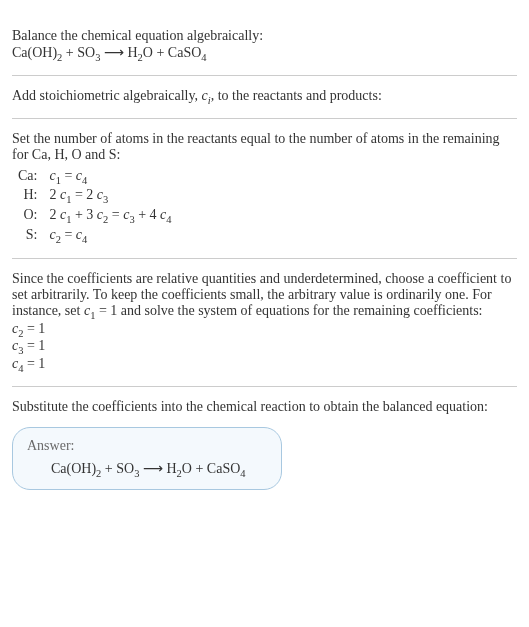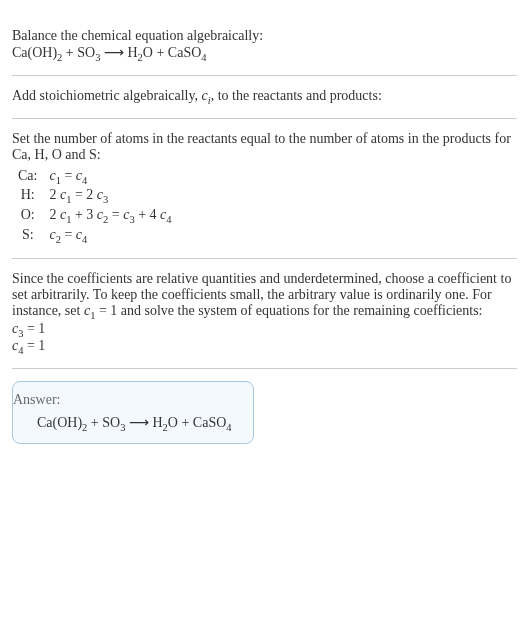--- a/index.html
+++ b/index.html
@@ -32,27 +32,27 @@
     }
     .eq-table {
       border-collapse: collapse;
       margin-top: 4px;
     }
     .eq-table td {
       padding: 1px 6px;
       vertical-align: baseline;
     }
     .eq-table td:first-child {
-      text-align: center;
+      text-align: right;
     }
     .answer-box {
       border: 1px solid #a8c8e0;
       background: #f4f9fd;
-      border-radius: 8px;
-      padding: 10px 0;
+      border-radius: 18px;
+      padding: 10px 14px;
       display: inline-block;
       min-width: 240px;
     }
     .answer-label {
       color: #6a6a6a;
       font-size: 14px;
       margin-bottom: 6px;
     }
     .answer-eq {
       padding-left: 24px;
@@ -70,21 +70,21 @@
 
   <hr>
 
   <div class="section">
     <span>Add stoichiometric algebraically, </span><span><span class="ital">c</span><span class="sub ital">i</span></span><span>, to the reactants and products:</span>
   </div>
 
   <hr>
 
   <div class="section">
-    <div>Set the number of atoms in the reactants equal to the number of atoms in the products for Ca, H, O and S:</div>
+    <div>Set the number of atoms in the reactants equal to the number of atoms in the remaining for Ca, H, O and S:</div>
     <table class="eq-table">
       <tbody>
           <tr>
         <td>Ca:</td>
         <td><span class="ital">c</span><span class="sub">1</span> = <span class="ital">c</span><span class="sub">4</span></td>
       </tr>
       <tr>
         <td>H:</td>
         <td>2 <span class="ital">c</span><span class="sub">1</span> = 2 <span class="ital">c</span><span class="sub">3</span></td>
       </tr>
@@ -97,25 +97,29 @@
         <td><span class="ital">c</span><span class="sub">2</span> = <span class="ital">c</span><span class="sub">4</span></td>
       </tr>
     </tbody>
       </table>
   </div>
 
   <hr>
 
   <div class="section">
     <div>Since the coefficients are relative quantities and underdetermined, choose a coefficient to set arbitrarily. To keep the coefficients small, the arbitrary value is ordinarily one. For instance, set <span class="ital">c</span><span class="sub">1</span> = 1 and solve the system of equations for the remaining coefficients:</div>
+    <div><span class="ital">c</span><span class="sub">2</span> = 1</div>
     <div><span class="ital">c</span><span class="sub">3</span> = 1</div>
     <div><span class="ital">c</span><span class="sub">4</span> = 1</div>
   </div>
 
   <hr>
 
+  <div class="section">
+    <div>Substitute the coefficients into the chemical reaction to obtain the balanced equation:</div>
+  </div>
 
   <div class="answer-box">
     <div class="answer-label">Answer:</div>
     <div class="answer-eq">Ca(OH)<span class="sub">2</span> + SO<span class="sub">3</span> ⟶ H<span class="sub">2</span>O + CaSO<span class="sub">4</span></div>
   </div>
 
 </div>
 
 </body></html>

